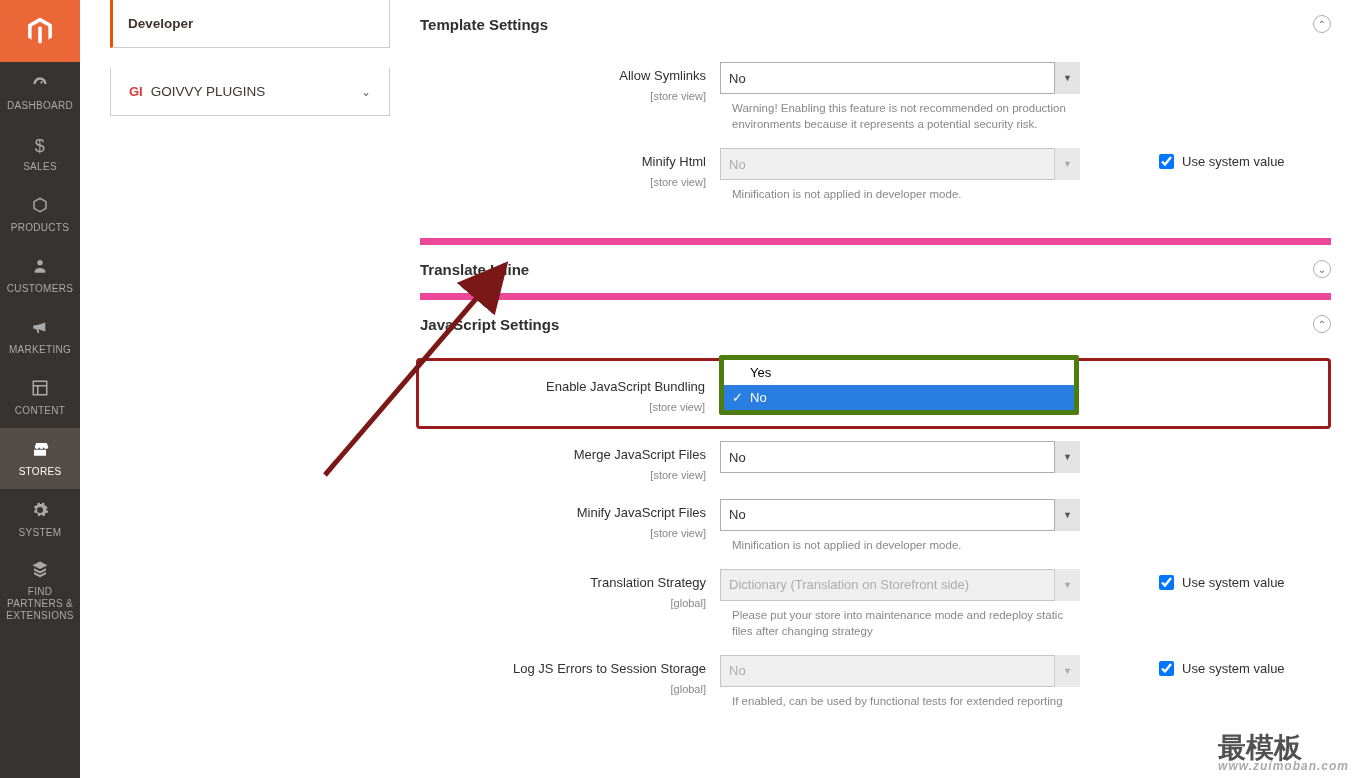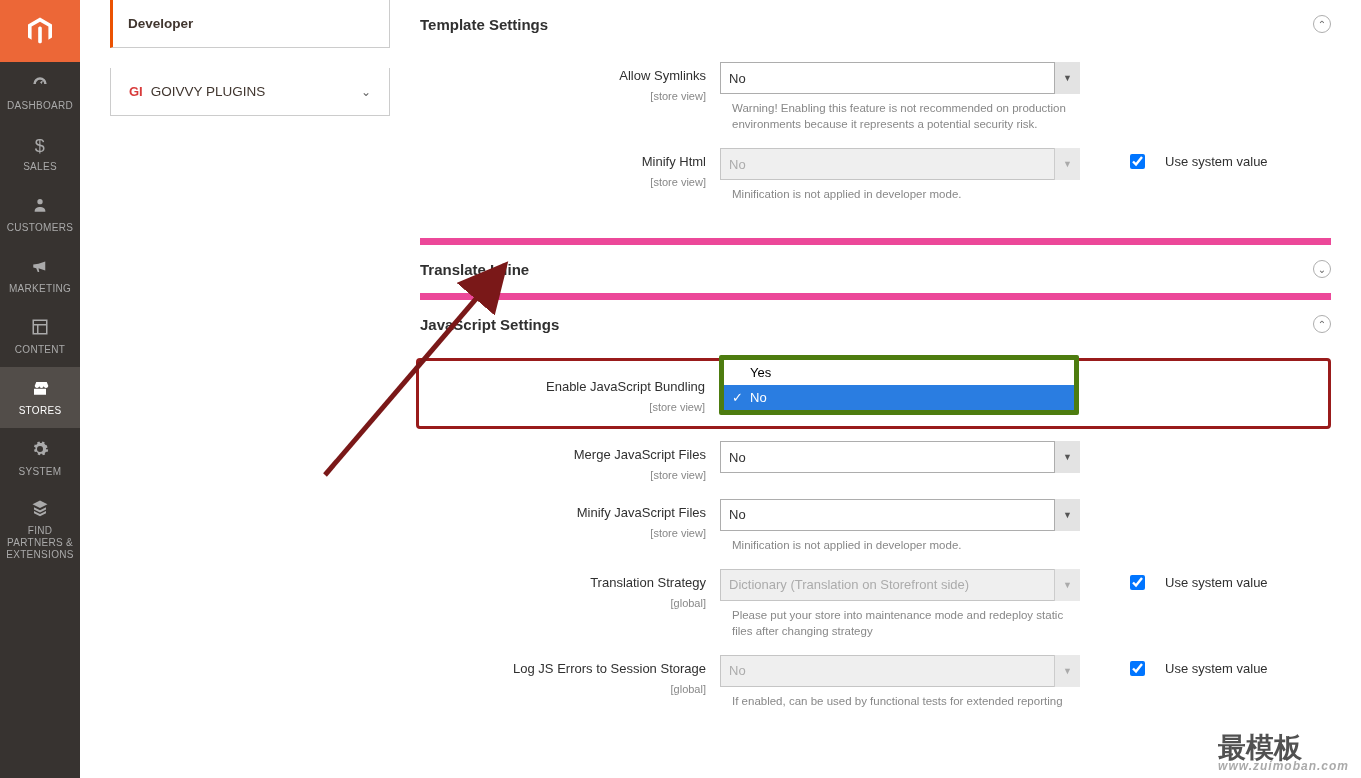--- a/index.html
+++ b/index.html
@@ -40,21 +40,21 @@
     .field { display:flex; align-items:flex-start; margin-bottom:8px; padding:4px 0; }
     .field-label { width:300px; text-align:right; padding-right:14px; padding-top:6px; font-size:13px; color:#303030; line-height:1.3; }
     .field-scope { display:block; font-size:11px; color:#888; margin-top:4px; }
     .field-control { width:360px; position:relative; }
     .select { width:100%; height:32px; border:1px solid #adadad; background:#fff; padding:0 30px 0 8px; font-size:13px; color:#303030; appearance:none; position:relative; }
     .select.disabled { background:#e9e9e9; color:#888; }
     .select-wrap { position:relative; }
     .select-arrow { position:absolute; right:0; top:0; width:26px; height:32px; border-left:1px solid #adadad; background:#e3e3e3; display:flex; align-items:center; justify-content:center; pointer-events:none; font-size:9px; color:#555; }
     .select-wrap.disabled .select-arrow{ background:#e9e9e9; color:#aaa; border-left-color:#ccc; }
     .note { font-size:11.5px; color:#888; margin-top:6px; line-height:1.4;margin-left:12px; }
-    .use-system { margin-left:27px; font-size:13px; color:#303030; display:flex; align-items:center; gap:20px; padding-top:6px; white-space:nowrap;padding-left:23px; }
+    .use-system { margin-left:56px; font-size:13px; color:#303030; display:flex; align-items:center; gap:8px; padding-top:6px; white-space:nowrap;padding-left:23px; }
     .use-system input { width:15px; height:15px; }
     
     
     .dropdown-open { position:absolute; top:-18px; left:0; right:0; background:#fff; border:5px solid #4d7c0f; z-index:5; font-size:13px; overflow:hidden; border-radius:2px; }
     .dropdown-open .opt { padding:5px 14px 5px 26px; cursor:pointer; position:relative; }
     .dropdown-open .opt.sel { background:#2a7de1; color:#fff; }
     .dropdown-open .opt.sel::before { content:"✓"; position:absolute; left:8px; color:#fff; }
     
     .highlight-box { border:3px solid #991b1b; border-radius:4px; padding:8px 4px 8px 0; margin-left:-4px; margin-bottom:8px; }
     
@@ -71,20 +71,23 @@
 <div class="sidebar">
   <div class="logo">
     <svg viewBox="0 0 100 100">
         <path d="M50 5 L90 28 L90 72 L78 79 L78 35 L50 19 L22 35 L22 79 L10 72 L10 28 Z M44 38 L44 88 L50 92 L56 88 L56 38 L50 34 Z" fill="#fff"></path>
       </svg>
   </div>
   <div class="nav-item"><span class="nav-icon"><svg width="20" height="20" viewBox="0 0 24 24" fill="#aaa">
           <path d="M12 4a8 8 0 018 8h-3a5 5 0 10-10 0H4a8 8 0 018-8zm0 6l4-3-2 5-2-2z"></path>
         </svg></span><span>DASHBOARD</span></div>
   <div class="nav-item"><span class="nav-icon">$</span><span>SALES</span></div>
+  <div class="nav-item"><span class="nav-icon"><svg width="18" height="18" viewBox="0 0 24 24" fill="#aaa">
+          <path d="M12 2l9 5v10l-9 5-9-5V7l9-5zm0 2.3L5 8v8l7 3.9 7-3.9V8l-7-3.7z"></path>
+        </svg></span><span>PRODUCTS</span></div>
   <div class="nav-item"><span class="nav-icon"><svg width="16" height="18" viewBox="0 0 24 24" fill="#aaa">
           <circle cx="12" cy="7" r="4"></circle>
           <path d="M4 21c0-4 4-6 8-6s8 2 8 6v1H4v-1z"></path>
         </svg></span><span>CUSTOMERS</span></div>
   <div class="nav-item"><span class="nav-icon"><svg width="20" height="18" viewBox="0 0 24 24" fill="#aaa">
           <path d="M3 10v4l4 1 2 5h2l-1-5 9 3V6l-9 3-7 1z"></path>
         </svg></span><span>MARKETING</span></div>
   <div class="nav-item"><span class="nav-icon"><svg width="18" height="18" viewBox="0 0 24 24" fill="none" stroke="#aaa" stroke-width="2">
           <rect x="3" y="3" width="18" height="18"></rect>
           <line x1="3" y1="9" x2="21" y2="9"></line>

